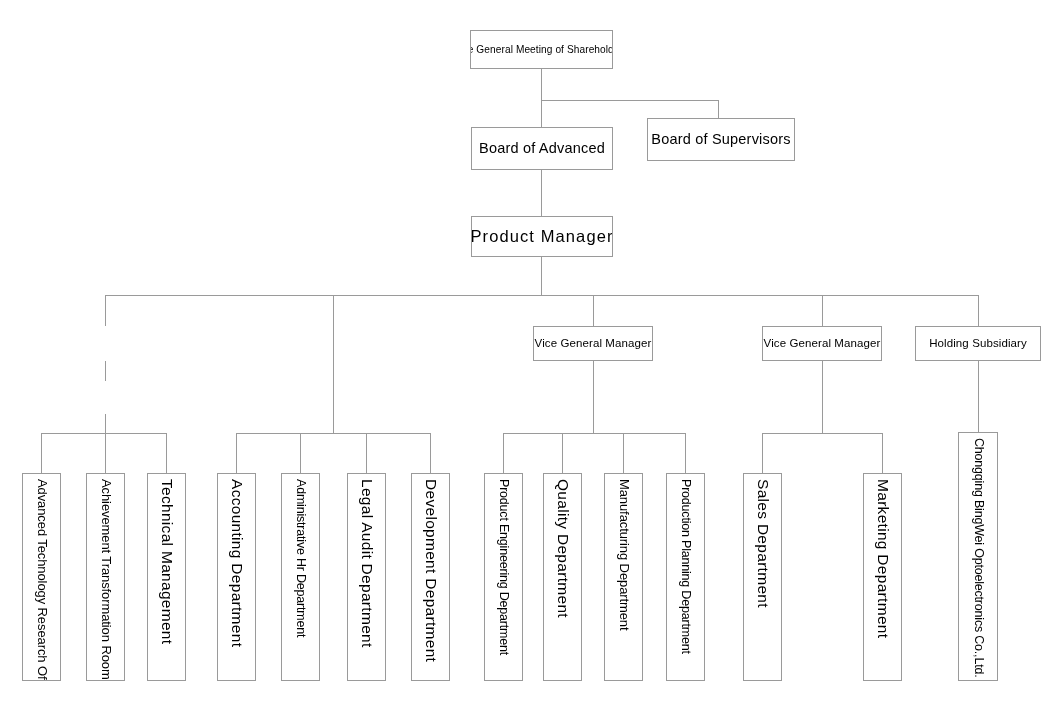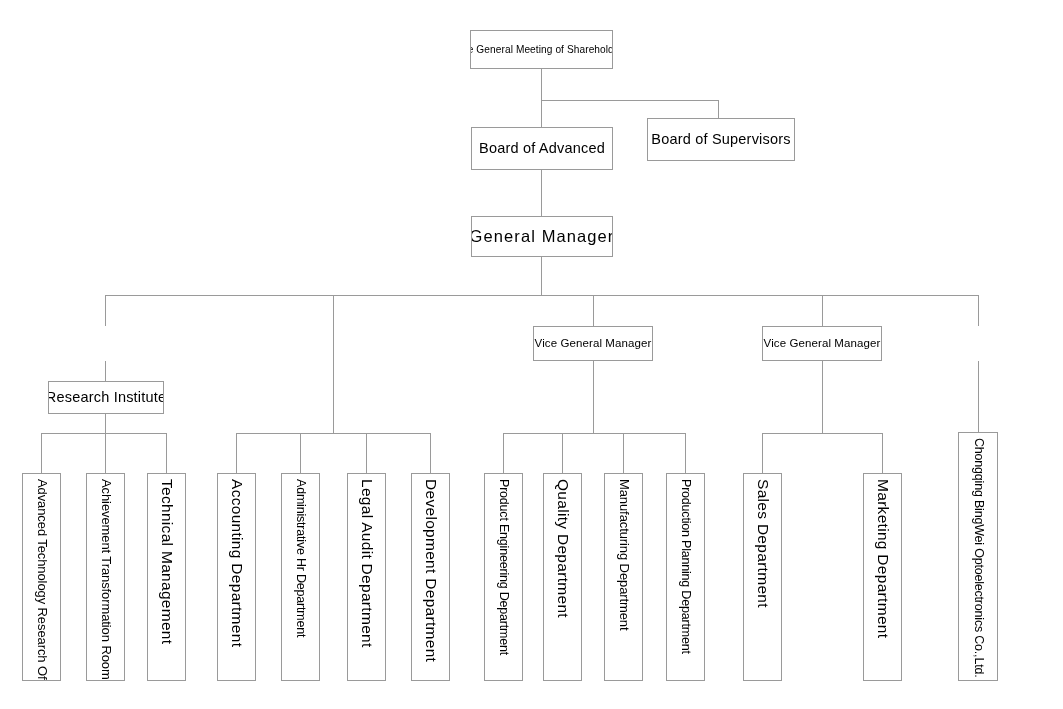--- a/index.html
+++ b/index.html
@@ -113,43 +113,43 @@
   <div class="node h t-med" style="left:471px; top:127px; width:142px; height:43px;">
     <span class="lbl">Board of Advanced</span>
   </div>
   <div class="node h t-med" style="left:647px; top:118px; width:148px; height:43px;justify-content:center;">
     <span class="lbl">Board of Supervisors</span>
   </div>
 
   <div class="ln ln-v" style="left:541px; top:170px; height:46px;"></div>
 
   <div class="node h t-large" style="left:471px; top:216px; width:142px; height:41px;">
-    <span class="lbl">General Manager</span>
+    <span class="lbl">Product Manager</span>
   </div>
 
   <div class="ln ln-v" style="left:541px; top:257px; height:38px;"></div>
   <div class="ln ln-h" style="left:105px; top:295px; width:874px;"></div>
 
   <div class="ln ln-v" style="left:105px; top:295px; height:31px;"></div>
   <div class="ln ln-v" style="left:333px; top:295px; height:138px;"></div>
   <div class="ln ln-v" style="left:593px; top:295px; height:31px;"></div>
   <div class="ln ln-v" style="left:822px; top:295px; height:31px;"></div>
   <div class="ln ln-v" style="left:978px; top:295px; height:31px;"></div>
 
   <div class="node h t-smallb" style="left:533px; top:326px; width:120px; height:35px;">
     <span class="lbl">Vice General Manager</span>
   </div>
   <div class="node h t-smallb" style="left:762px; top:326px; width:120px; height:35px;">
     <span class="lbl">Vice General Manager</span>
   </div>
+  <div class="node h t-smallb" style="left:915px; top:326px; width:126px; height:35px;">
+    <span class="lbl">Holding Subsidiary</span>
+  </div>
 
   <div class="ln ln-v" style="left:105px; top:361px; height:20px;"></div>
-  <div class="node h t-med" style="left:48px; top:381px; width:116px; height:33px;">
-    <span class="lbl">Research Institute</span>
-  </div>
 
   <div class="ln ln-v" style="left:105px; top:414px; height:19px;"></div>
   <div class="ln ln-h" style="left:41px; top:433px; width:125px;"></div>
   <div class="ln ln-v" style="left:41px; top:433px; height:40px;"></div>
   <div class="ln ln-v" style="left:105px; top:433px; height:40px;"></div>
   <div class="ln ln-v" style="left:166px; top:433px; height:40px;"></div>
 
   <div class="ln ln-h" style="left:236px; top:433px; width:194px;"></div>
   <div class="ln ln-v" style="left:236px; top:433px; height:40px;"></div>
   <div class="ln ln-v" style="left:300px; top:433px; height:40px;"></div>

